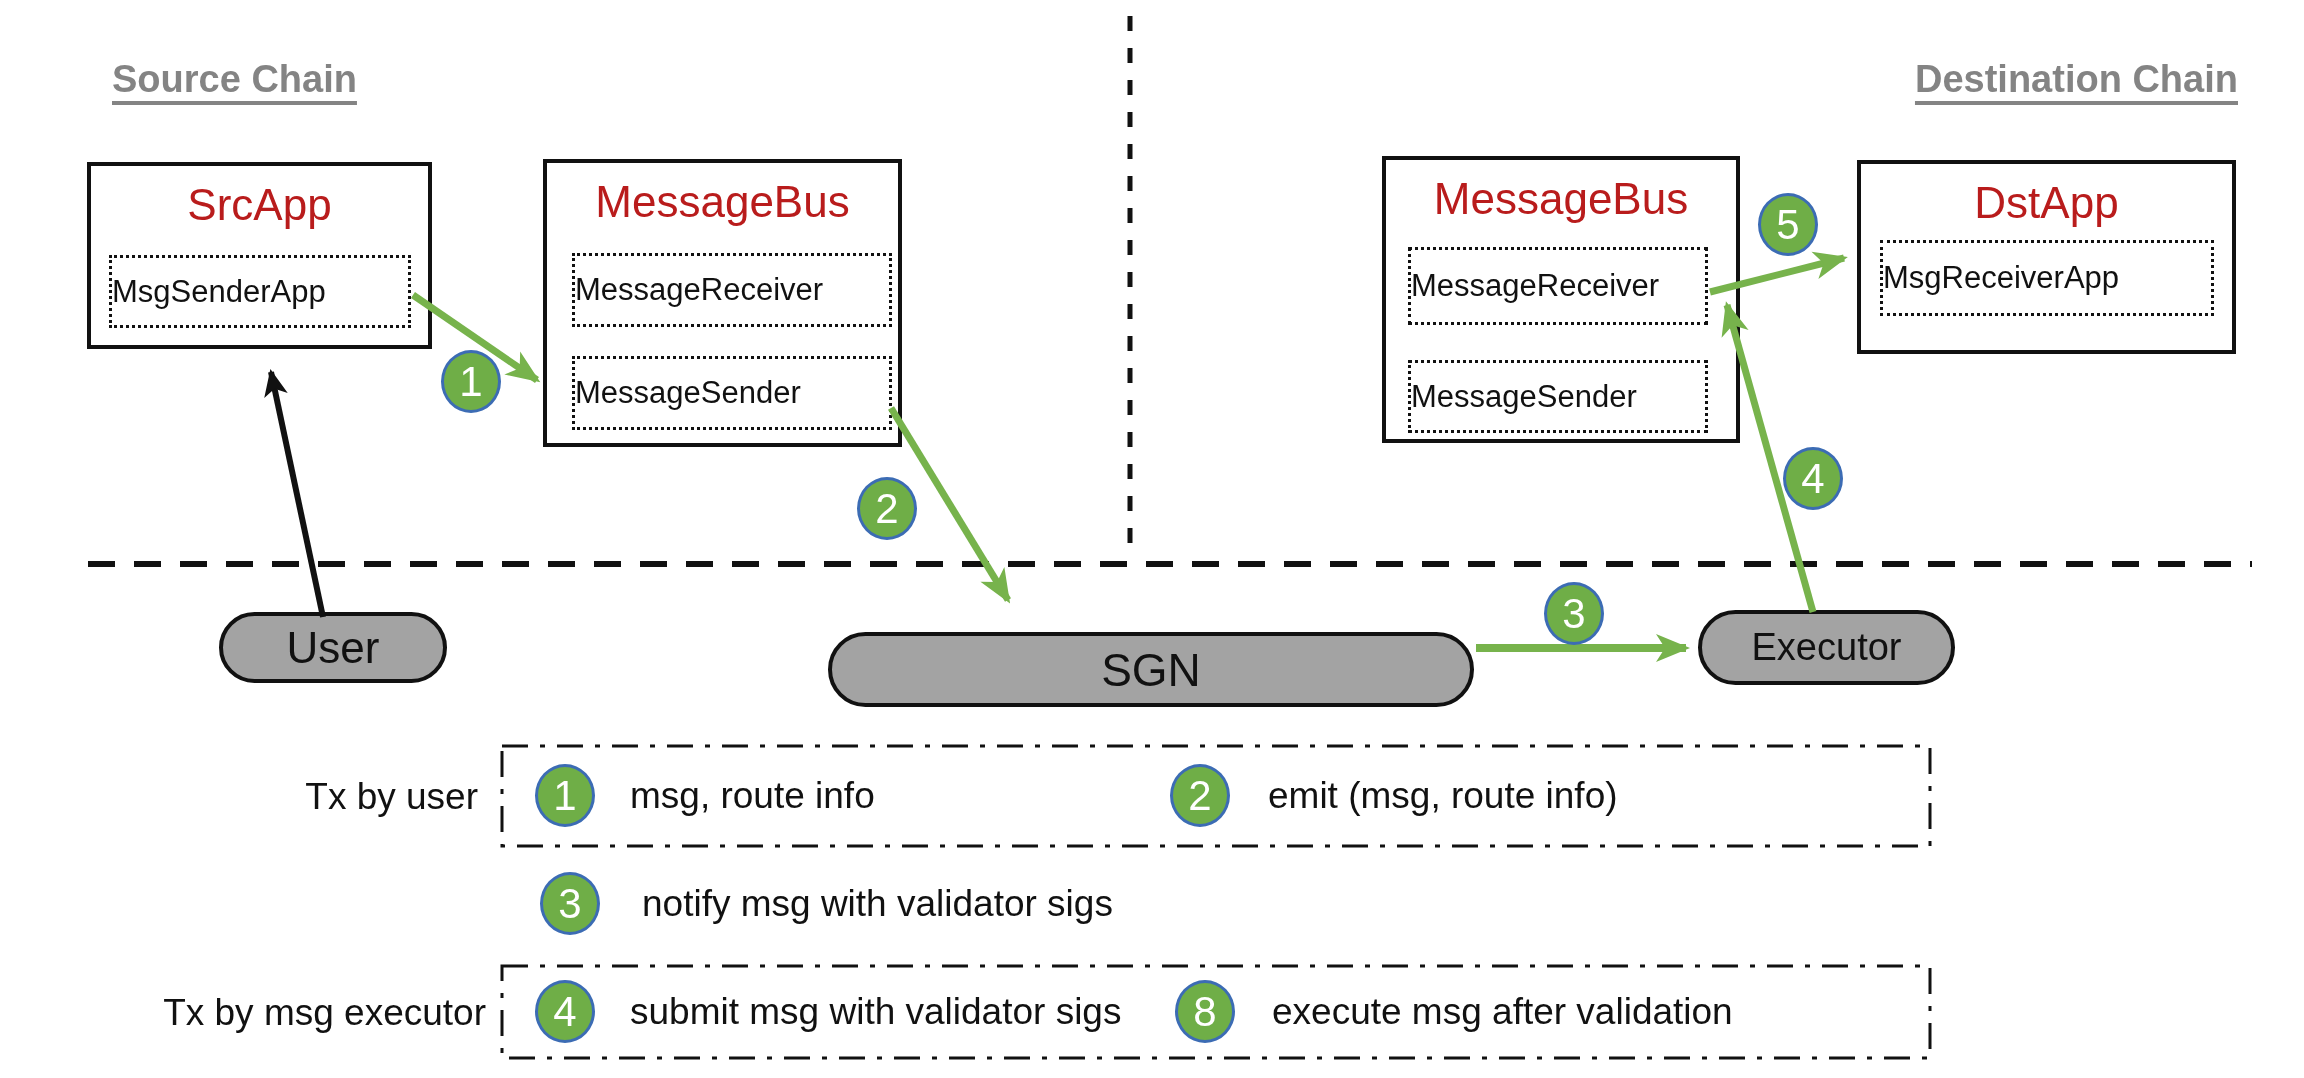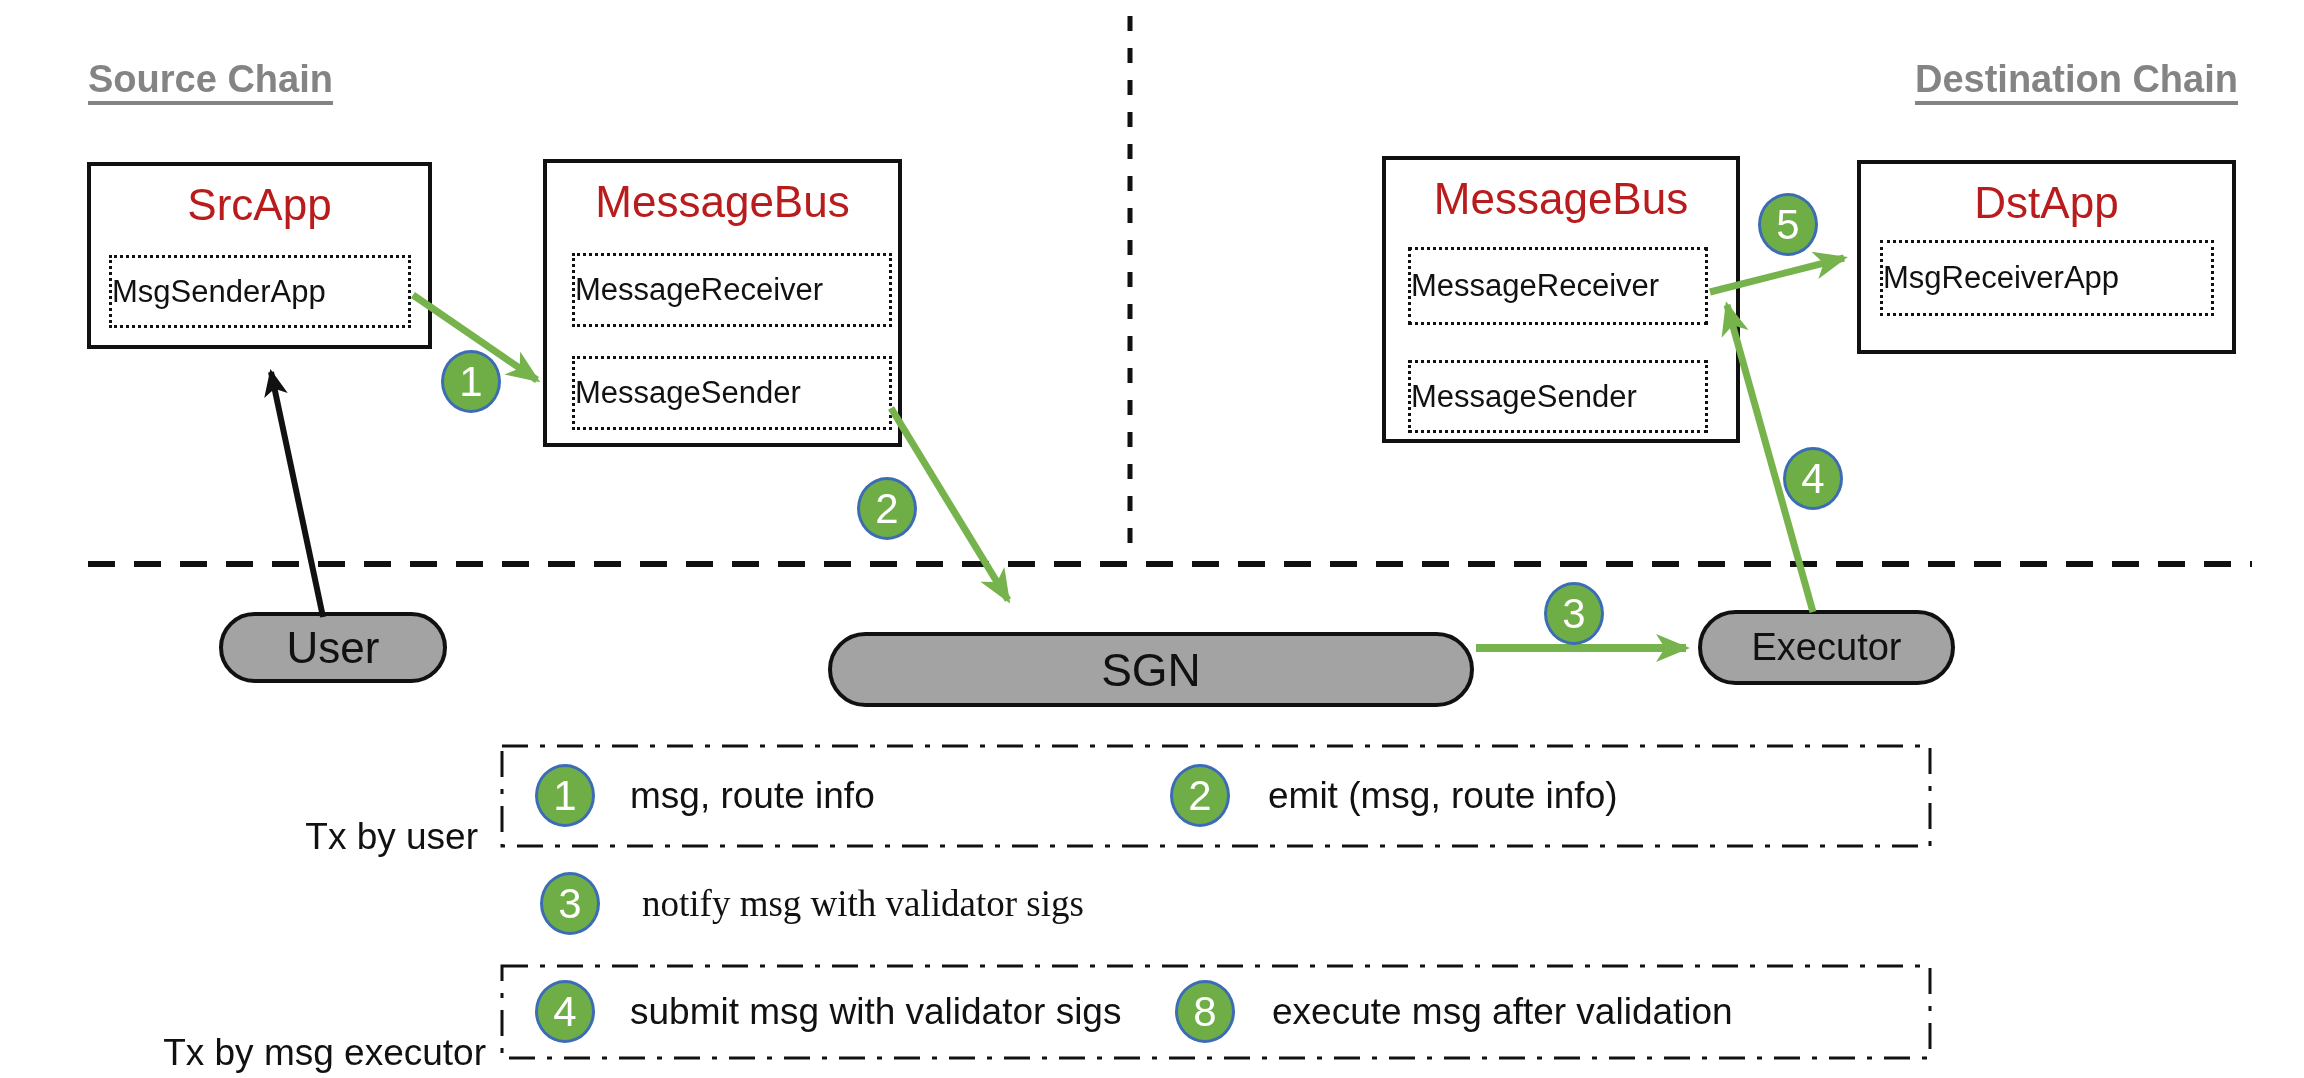--- a/index.html
+++ b/index.html
@@ -1,41 +1,41 @@
 <!DOCTYPE html>
 <html><head>
 <meta charset="utf-8">
 <style>
   html,body{margin:0;padding:0;background:#ffffff;}
   body{width:2304px;height:1078px;position:relative;overflow:hidden;
        font-family:"Liberation Sans",sans-serif;color:#111;}
   .abs{position:absolute;}
   
   .chain-label{font-size:38px;font-weight:bold;color:#848484;
-    text-decoration:underline;text-decoration-thickness:4px;text-underline-offset:9px;}
+    text-decoration:underline;text-decoration-thickness:4px;text-underline-offset:9px;margin-left:24px;}
   
   .box{position:absolute;border:4px solid #111;background:#fff;box-sizing:border-box;z-index:1;}
   .box-title{position:absolute;left:0;top:14px;width:100%;text-align:center;
     font-size:44px;color:#b91c1c;}
   
   .module{position:absolute;border:3px dotted #111;background:#fff;box-sizing:border-box;
     display:flex;align-items:center;justify-content:flex-start;font-size:31px;z-index:2;}
   
   .pill{position:absolute;border:4px solid #111;border-radius:40px;background:#a3a3a3;
     box-sizing:border-box;display:flex;align-items:center;justify-content:center;
     font-size:44px;z-index:1;}
   
   #connectors{position:absolute;left:0;top:0;z-index:3;pointer-events:none;}
   
   .badge{position:absolute;width:60px;height:63px;border-radius:50%;
     background:#6fae47;border:3px solid #3c6cb4;box-sizing:border-box;
     display:flex;align-items:center;justify-content:center;
     color:#fff;font-size:42px;z-index:4;}
   
-  .legend-row-label{position:absolute;font-size:37px;text-align:right;z-index:4;margin-top:40px;}
+  .legend-row-label{position:absolute;font-size:37px;text-align:right;z-index:4;}
   .legend-text{position:absolute;font-size:37px;z-index:4;display:flex;align-items:center;}
 </style>
 </head>
 <body>
 
 <div class="abs chain-label" style="left:88px;top:58px;">Source Chain</div>
 <div class="abs chain-label" style="right:66px;top:58px;">Destination Chain</div>
 
 <div class="box" style="left:87px;top:162px;width:345px;height:187px;">
   <span class="box-title">SrcApp</span>
@@ -132,21 +132,21 @@
 <div class="legend-text" style="left:630px;top:764px;height:63px;">msg, route info</div>
 
 <div class="badge" style="left:1170px;top:764px;">
     <span>2</span>
   </div>
 <div class="legend-text" style="left:1268px;top:764px;height:63px;">emit (msg, route info)</div>
 
 <div class="badge" style="left:540px;top:872px;">
     <span>3</span>
   </div>
-<div class="legend-text" style="left:642px;top:872px;height:63px;font-family:Liberation Serif, serif;">notify msg with validator sigs</div>
+<div class="legend-text" style="left:642px;top:872px;height:63px;">notify msg with validator sigs</div>
 
 <div class="badge" style="left:535px;top:980px;">
     <span>4</span>
   </div>
 <div class="legend-text" style="left:630px;top:980px;height:63px;">submit msg with validator sigs</div>
 
 <div class="badge" style="left:1175px;top:980px;">
     <span>8</span>
   </div>
 <div class="legend-text" style="left:1272px;top:980px;height:63px;">execute msg after validation</div>

